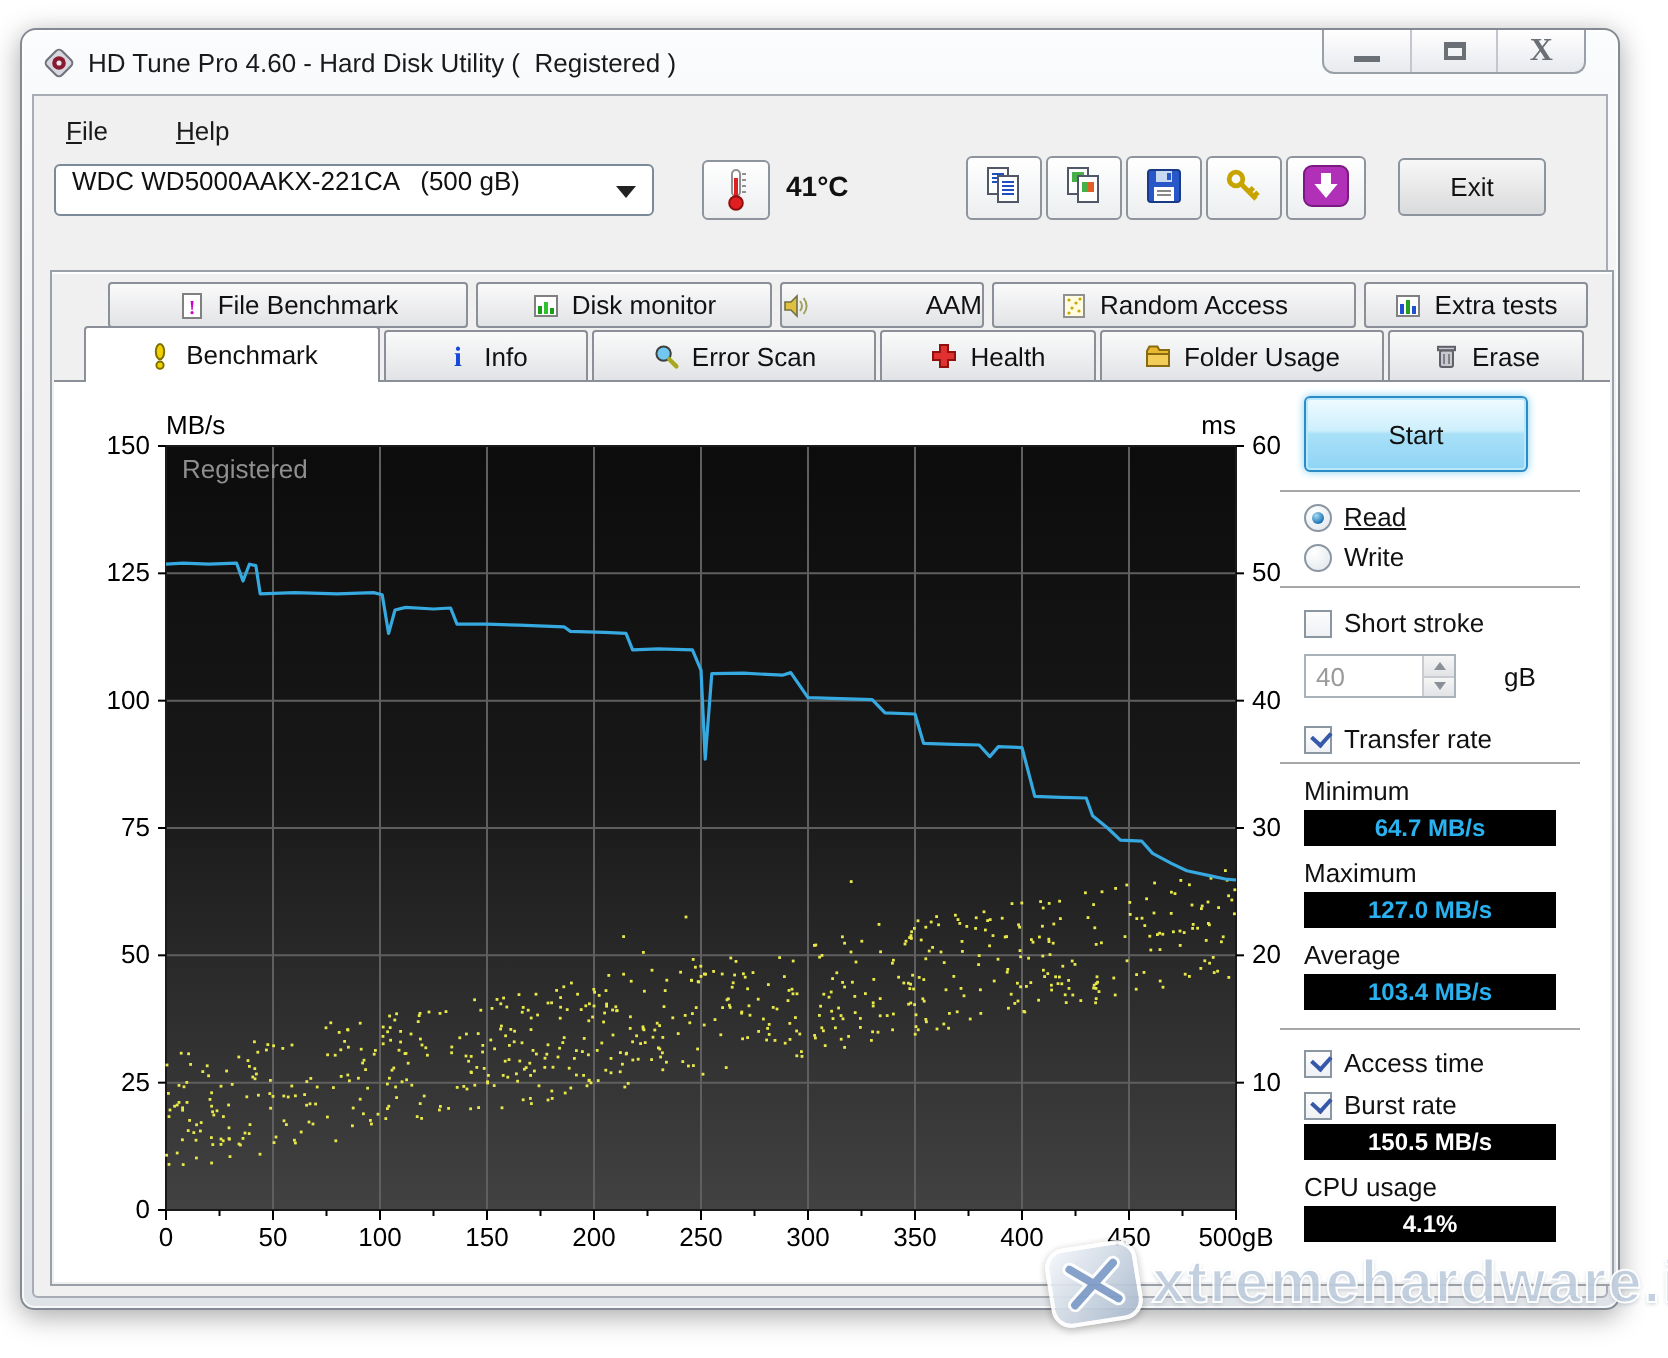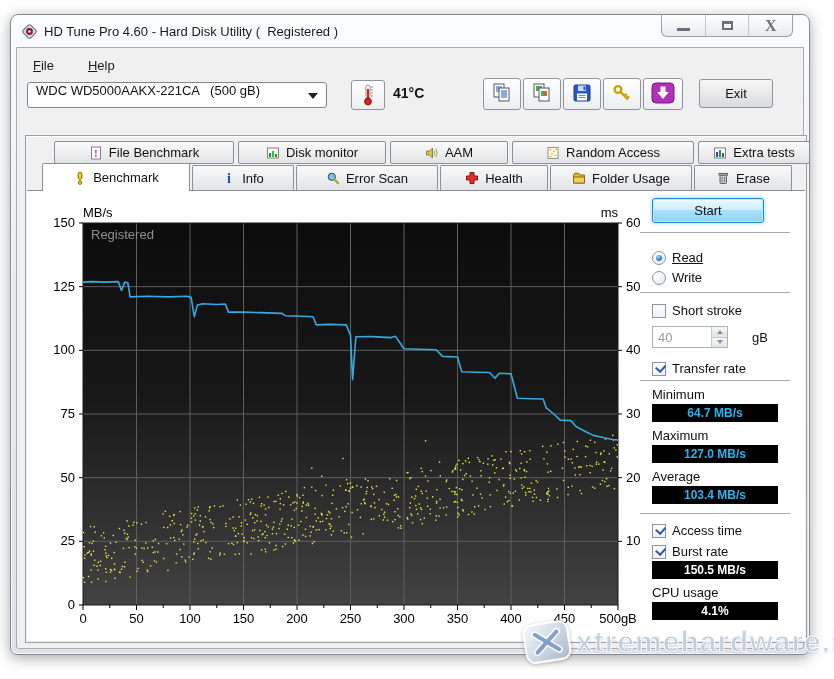--- a/index.html
+++ b/index.html
@@ -58,21 +58,21 @@
   .tabs-bottom .tab.active { margin-top:0; height:28px; background:#fff; z-index:5; }
   .tab .ticon { width:14px; height:14px; display:inline-block; }
   .page { position:absolute; left:1px; top:54px; right:1px; bottom:1px;
     background:#fff; border-top:1px solid #8a8f98; }
 
   
   .chart-wrap { position:absolute; left:22px; top:63px; width:606px; height:436px; }
 
   
   .rpanel { position:absolute; left:614px; top:59px; width:156px; }
-  .start-btn { margin:3px 0 0 12px; width:112px; height:25px;
+  .start-btn { margin:3px 0 0 12px; width:112px; height:38px;
     background:linear-gradient(#f0fbff,#cdeffc 45%,#a9e0f8 50%,#8fd4f5);
     border:1px solid #2c8cc8; border-radius:3px;
     box-shadow:inset 0 0 0 1px #b9e8fa, 0 0 4px #7fd0f2;
     display:flex; align-items:center; justify-content:center; font-size:13px; }
   .sep { margin-top:9px; width:150px; border-top:1px solid #a8a8a8; border-bottom:1px solid #fff; }
   .row { display:flex; align-items:center; gap:6px; margin:6px 0 0 12px; }
   .radio { width:14px; height:14px; border-radius:50%; border:1px solid #8a97a3;
     background:radial-gradient(circle at 35% 30%, #ffffff, #dfe5ea); position:relative; }
   .radio.sel::after { content:""; position:absolute; left:3px; top:3px; width:6px; height:6px;
     border-radius:50%; background:radial-gradient(circle at 35% 30%, #a6dbf2, #1f74b8 70%); }
@@ -222,21 +222,21 @@
           </div>
           <div class="tab" style="width: 148px;">
             <span class="ticon"><svg width="14" height="14" viewBox="0 0 14 14">
                 <rect x="1.5" y="2" width="11" height="10" fill="#fff" stroke="#808080"></rect>
                 <rect x="3" y="7" width="2" height="4" fill="#18a018"></rect>
                 <rect x="6" y="5" width="2" height="6" fill="#30c030"></rect>
                 <rect x="9" y="8" width="2" height="3" fill="#18a018"></rect>
               </svg></span>
             <span>Disk monitor</span>
           </div>
-          <div class="tab" style="width: 118px;">
+          <div class="tab" style="width: 102px; justify-content: space-between;">
             <span class="ticon"><svg width="14" height="14" viewBox="0 0 14 14">
                 <polygon points="1.5,5 4.5,5 7.5,2 7.5,12 4.5,9 1.5,9" fill="#e0c040" stroke="#707040" stroke-width="0.8"></polygon>
                 <path d="M9,4.5 q2,2.5 0,5 M10.8,3 q3,4 0,8" stroke="#a0a060" fill="none"></path>
               </svg></span>
             <span>AAM</span>
           </div>
           <div class="tab" style="width: 182px;">
             <span class="ticon"><svg width="14" height="14" viewBox="0 0 14 14">
                 <rect x="2" y="1.5" width="10" height="11" fill="#fffbe0" stroke="#909090"></rect>
                 <g fill="#c8a800">
@@ -1072,21 +1072,21 @@
             <rect x="45.4" y="365.6" width="1.4" height="1.4" fill="#e8e84a"></rect>
             <rect x="171.5" y="353.5" width="1.4" height="1.4" fill="#e8e84a"></rect>
             <polyline points="35.0,83.1 43.6,82.6 56.4,83.1 70.3,82.6 73.5,91.5 76.7,83.1 79.9,83.8 82.1,97.9 99.2,97.3 120.6,97.9 138.8,97.3 143.1,98.4 146.3,117.7 149.5,106.0 154.8,104.7 168.8,105.5 177.3,105.0 180.5,113.1 195.5,113.1 211.6,113.6 234.0,114.4 237.2,116.7 254.3,117.2 265.0,117.7 268.3,125.9 281.1,125.4 298.2,125.9 302.5,136.1 304.6,180.6 307.9,137.8 323.9,137.6 343.2,138.6 347.4,137.3 356.0,149.8 372.1,150.3 388.1,150.8 394.5,157.4 409.5,158.0 413.8,172.7 428.8,173.2 441.6,173.5 446.9,179.3 451.2,174.3 463.0,174.8 469.4,199.2 482.3,199.7 495.1,200.0 498.3,208.9 505.8,215.0 512.2,221.1 522.9,221.6 528.3,227.7 537.9,232.8 545.4,236.4 556.1,238.7 564.6,240.5 570.0,241.0" fill="none" stroke="#36a9e1" stroke-width="1.6" stroke-linejoin="round"></polyline>
           </svg></div>
 
       <div class="rpanel">
         <div class="start-btn">
           <span>Start</span>
         </div>
         <div class="sep"></div>
-        <div class="row" style="margin-top:16px;text-decoration:underline;">
+        <div class="row" style="margin-top:4px;text-decoration:underline;">
           <div class="radio sel"></div>
           <span>Read</span>
         </div>
         <div class="row" style="margin-top:5px;">
           <div class="radio"></div>
           <span>Write</span>
         </div>
         <div class="sep" style="margin-top:7px;"></div>
         <div class="row" style="margin-top:9px;">
           <div class="cb"></div>

